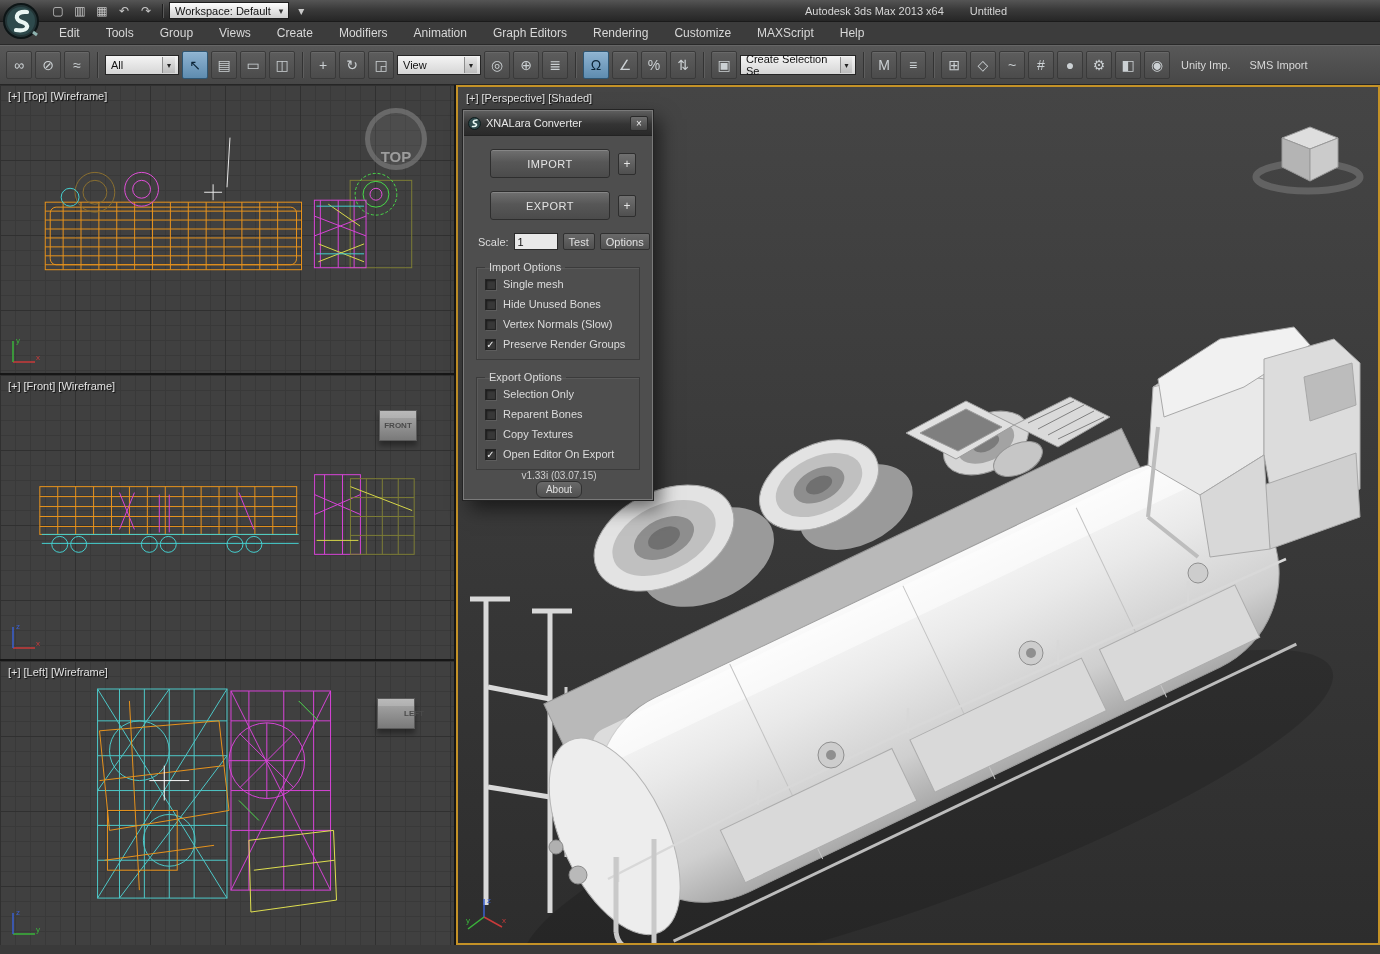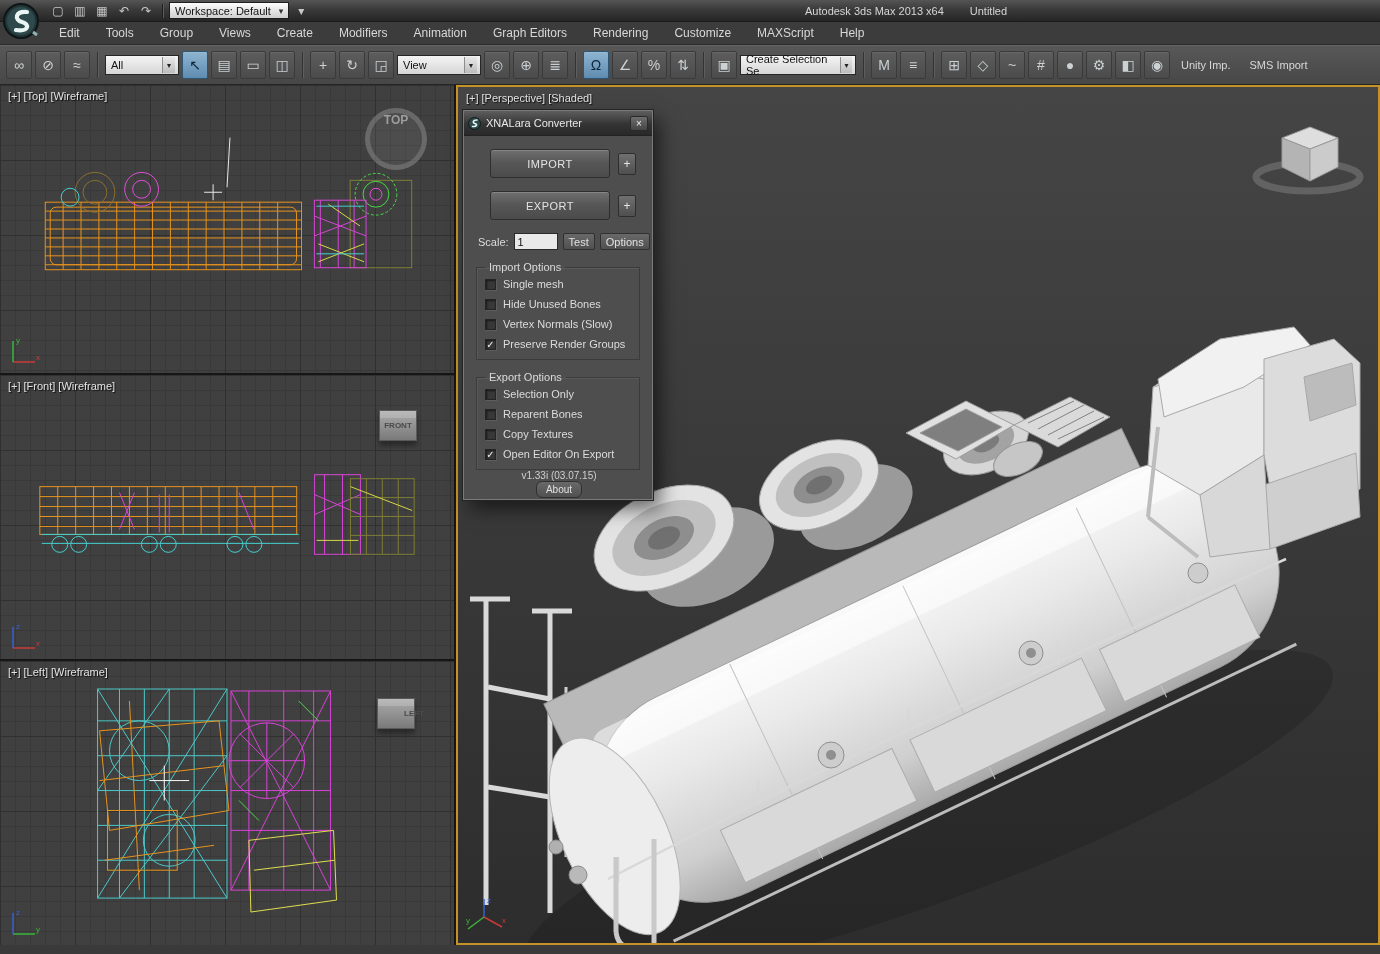--- a/index.html
+++ b/index.html
@@ -60,22 +60,22 @@
   .vp-top { height:290px; border-bottom:2px solid #161616; }
   .vp-front { height:286px; border-bottom:2px solid #161616; }
   .vp-left { height:284px; }
   .vp-persp { flex:1; height:860px; border:2px solid #c49227; background:#373737; }
   .vp-label { position:absolute; left:8px; top:5px; display:flex; gap:3px; z-index:5;
     font-size:11px; color:#e2e2e2; text-shadow:1px 1px 1px rgba(0,0,0,.8); }
   .vp-svg { position:absolute; inset:0; width:100%; height:100%; }
   .axis-svg { position:absolute; left:6px; bottom:4px; z-index:4; }
   .gz-ring { position:absolute; left:365px; top:23px; width:62px; height:62px; border-radius:50%;
     border:5px solid rgba(160,160,160,.35); background:rgba(115,115,115,.25);
-    display:flex; align-items:flex-start; justify-content:center; color:#9d9d9d;
-    font-size:12px; font-weight:bold; z-index:4; }
+    display:flex; align-items:flex-end; justify-content:center; color:#9d9d9d;
+    font-size:15px; font-weight:bold; z-index:4; }
   .gz-cube { position:absolute; width:38px; height:31px;
     background:linear-gradient(#ababab,#7a7a7a); border:1px solid #5a5a5a;
     box-shadow:0 5px 5px rgba(0,0,0,.35), inset 0 7px 0 rgba(255,255,255,.18);
     display:flex; align-items:center; justify-content:center; color:#4a4a4a;
     font-size:8px; font-weight:bold; z-index:4; }
   .gz-front { left:379px; top:35px; } .gz-left { left:377px; top:37px;padding-left:36px; }
   .viewcube { position:absolute; right:8px; top:18px; z-index:4; }
 
   
   .timeline { position:relative; height:9px; background:#424242; border-top:1px solid #191919; }

